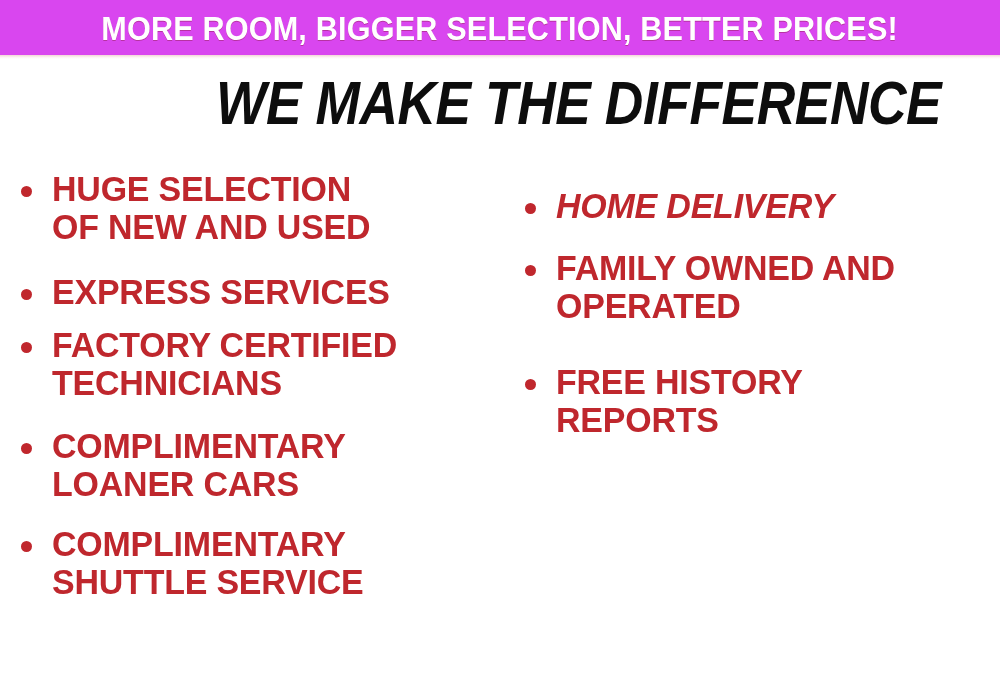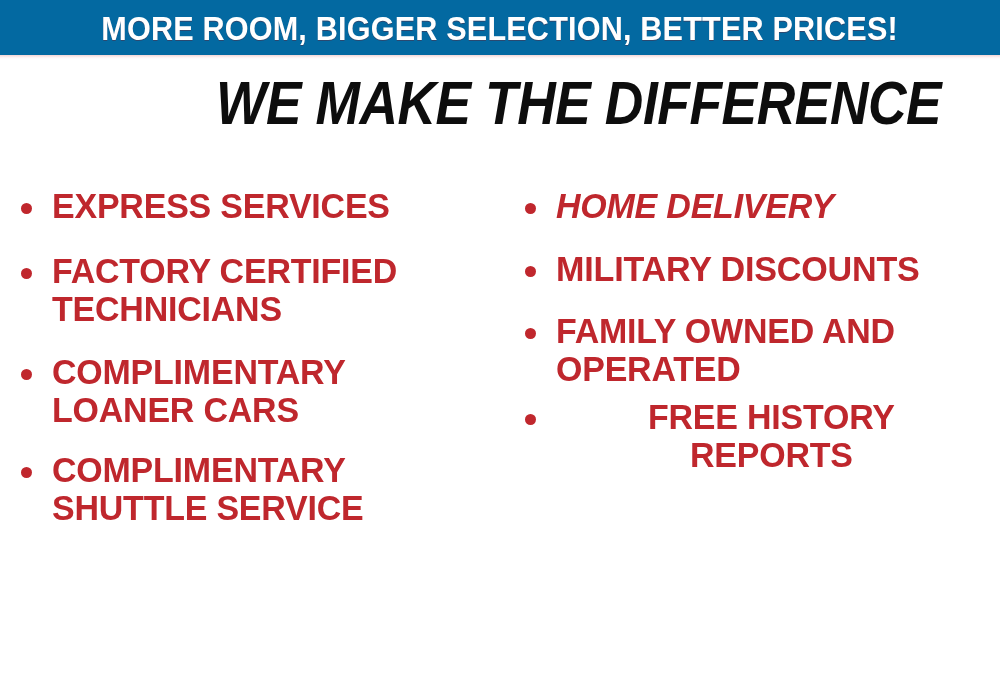--- a/index.html
+++ b/index.html
@@ -20,21 +20,21 @@
     overflow: hidden;
   }
 
   
   .banner {
     position: absolute;
     left: 0;
     top: 0;
     width: 1000px;
     height: 55px;
-    background: #0369a1;
+    background: #d946ef;
     display: flex;
     align-items: center;
     justify-content: center;
     box-sizing: border-box;
   }
   .banner-text {
     color: #ffffff;
     font-family: "Liberation Sans", sans-serif;
     font-weight: bold;
     font-size: 34px;
@@ -117,30 +117,30 @@
   .bullet-item .txt {
     display: block;
     white-space: pre-line;
     transform: scaleX(0.97);
     transform-origin: left center;
   }
 
   
   .col-left  .bullet-item.i0 { margin-top: 10px; }
   .col-left  .bullet-item.i1 { margin-top: 27px; }
-  .col-left  .bullet-item.i2 { margin-top: 27px; }
+  .col-left  .bullet-item.i2 { margin-top: 15px; }
   .col-left  .bullet-item.i3 { margin-top: 25px; }
   .col-left  .bullet-item.i4 { margin-top: 22px; }
 
   .col-right .bullet-item.i0 { margin-top: 10px; }
   .col-right .bullet-item.i1 { margin-top: 27px; font-style: italic; }
   .col-right .bullet-item.i2 { margin-top: 23px; }
   .col-right .bullet-item.i3 { margin-top: 25px; }
   .col-right .bullet-item.i4 { margin-top: 24px; }
-  .col-right .bullet-item.i5 { margin-top: 10px; text-align: center; }
+  .col-right .bullet-item.i5 { margin-top: 38px; }
 
   
   .col-right .bullet-item.i0 .txt { transform: scaleX(0.945); }
   .col-right .bullet-item.i3 .txt { transform: scaleX(0.975); }
 </style>
 </head>
 <body>
 
 <div id="page">
 
@@ -149,20 +149,25 @@
   </div>
   <div class="banner-underline"></div>
 
   <div class="headline-wrap">
     <div class="headline">WE MAKE THE DIFFERENCE</div>
   </div>
 
   <div class="columns">
 
     <div class="col col-left">
+      <div class="bullet-item i0">
+        <span class="dot"></span>
+        <span class="txt">HUGE SELECTION
+OF NEW AND USED</span>
+      </div>
       <div class="bullet-item i1">
         <span class="dot"></span>
         <span class="txt">EXPRESS SERVICES</span>
       </div>
       <div class="bullet-item i2">
         <span class="dot"></span>
         <span class="txt">FACTORY CERTIFIED
 TECHNICIANS</span>
       </div>
       <div class="bullet-item i3">
@@ -175,24 +180,20 @@
         <span class="txt">COMPLIMENTARY
 SHUTTLE SERVICE</span>
       </div>
     </div>
 
     <div class="col col-right">
       <div class="bullet-item i1">
         <span class="dot"></span>
         <span class="txt">HOME DELIVERY</span>
       </div>
-      <div class="bullet-item i3">
-        <span class="dot"></span>
-        <span class="txt">MILITARY DISCOUNTS</span>
-      </div>
       <div class="bullet-item i4">
         <span class="dot"></span>
         <span class="txt">FAMILY OWNED AND
 OPERATED</span>
       </div>
       <div class="bullet-item i5">
         <span class="dot"></span>
         <span class="txt">FREE HISTORY
 REPORTS</span>
       </div>

